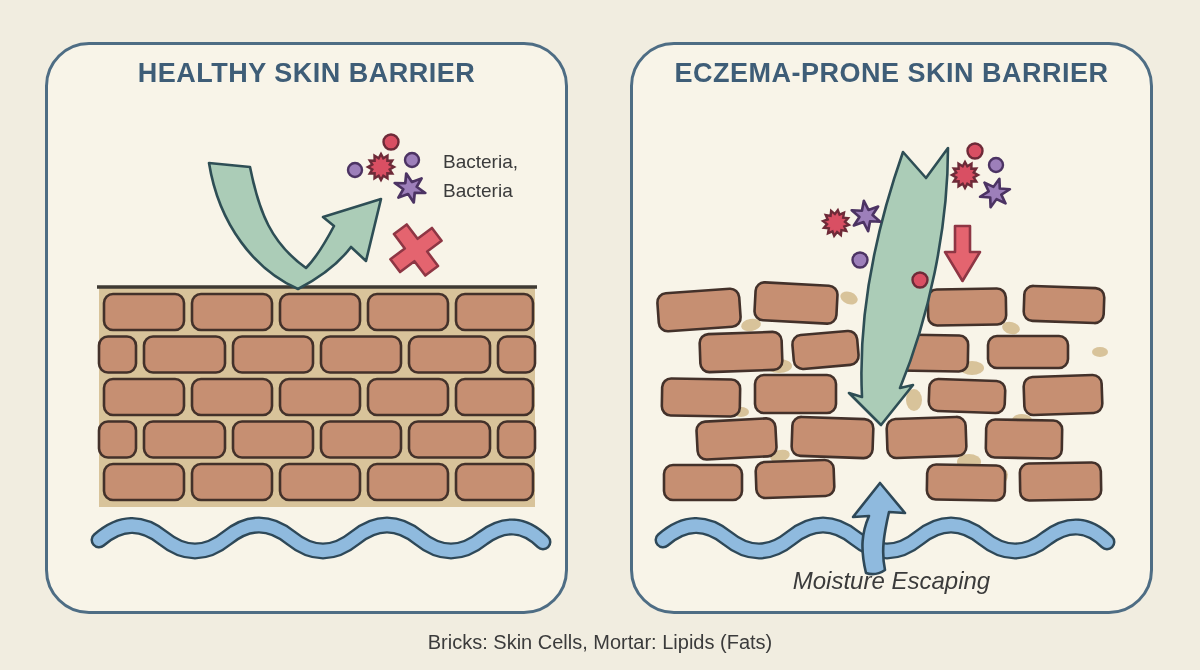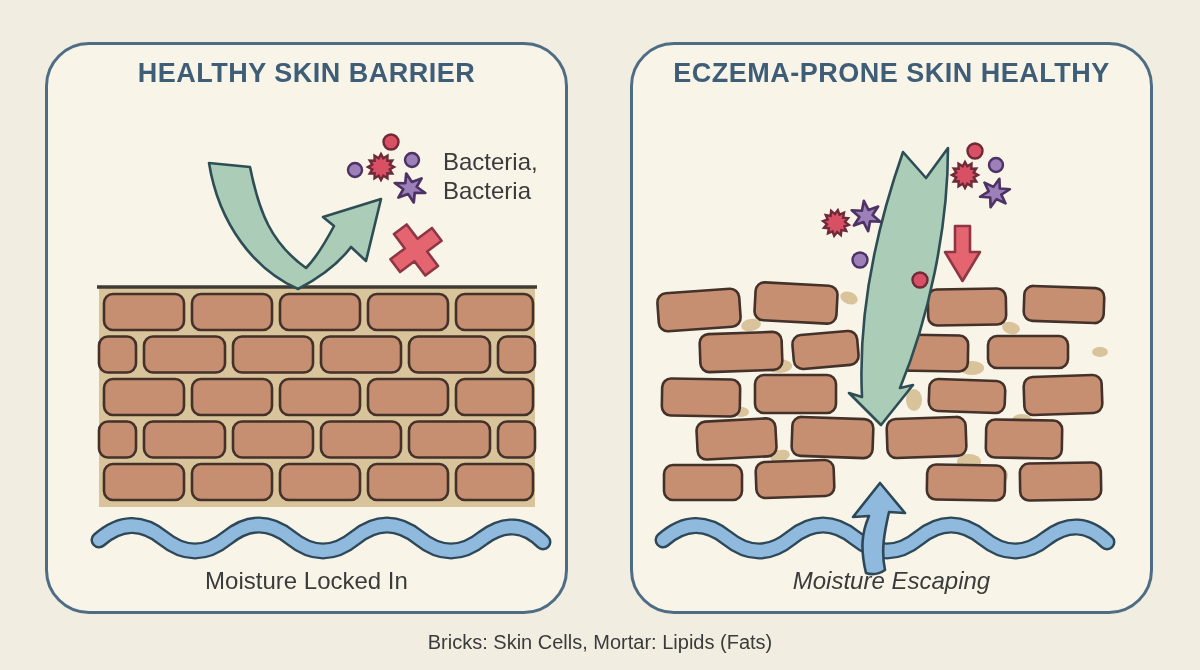--- a/index.html
+++ b/index.html
@@ -18,21 +18,21 @@
   .panel{position:absolute;top:42px;width:523px;height:572px;background:var(--panel-bg);
          border:3px solid var(--panel-border);border-radius:44px;box-sizing:border-box;}
   .panel.left{left:45px;}
   .panel.right{left:630px;}
   svg.overlay{position:absolute;left:0;top:0;width:1200px;height:670px;}
   .label{position:absolute;color:var(--text);}
   .panel-title{position:absolute;top:58px;width:523px;text-align:center;
                font-size:27px;font-weight:bold;color:var(--title);letter-spacing:.5px;}
   .panel-title.left{left:45px;}
   .panel-title.right{left:630px;}
-  .bacteria-label{left:443px;top:147px;font-size:24px;line-height:29px;}
+  .bacteria-label{left:443px;top:147px;font-size:19px;line-height:29px;}
   .moisture-label{width:523px;top:567px;text-align:center;font-size:24px;}
   .moisture-label.left{left:45px;}
   .moisture-label.right{left:630px;font-style:italic;}
   .caption{left:0;top:631px;width:1200px;text-align:center;font-size:20px;}
   .brick{fill:var(--brick);stroke:var(--brick-stroke);stroke-width:2.6;}
   .mortarblob{fill:var(--mortar);}
   .greenshape{fill:var(--green);stroke:var(--green-stroke);stroke-width:2.6;stroke-linejoin:round;}
   .redshape{fill:var(--red);stroke:var(--red-stroke);stroke-width:2.6;stroke-linejoin:round;}
   .reddot{fill:var(--red-deep);stroke:#6e2a38;stroke-width:2.4;}
   .purpleshape{fill:var(--purple);stroke:var(--purple-stroke);stroke-width:2.4;stroke-linejoin:round;}
@@ -183,24 +183,23 @@
       <path class="wave-over" d="M663,540 Q695,512 727,538 Q759,564 791,538 Q823,512 855,538 Q887,564 919,538 Q951,512 983,538 Q1015,564 1047,538 Q1079,514 1107,542"></path>
     </g>
 
     <g>
       <path class="blueshape" d="M866,573 C860,548 862,532 869,516 L853,517 L880,483 L905,513 L889,512
         C884,534 881,551 885,570 C879,574 872,575 866,573 Z"></path>
     </g>
   </svg>
 
   <div class="panel-title left">HEALTHY SKIN BARRIER</div>
-  <div class="panel-title right">ECZEMA-PRONE SKIN HEALTHY</div>
+  <div class="panel-title right">ECZEMA-PRONE SKIN BARRIER</div>
 
   <div class="label bacteria-label">
     <div>Bacteria,</div>
     <div>Bacteria</div>
   </div>
 
-  <div class="label moisture-label left">Moisture Locked In</div>
   <div class="label moisture-label right">Moisture Escaping</div>
 
   <div class="label caption">Bricks: Skin Cells, Mortar: Lipids (Fats)</div>
 </div>
 
 </body></html>

